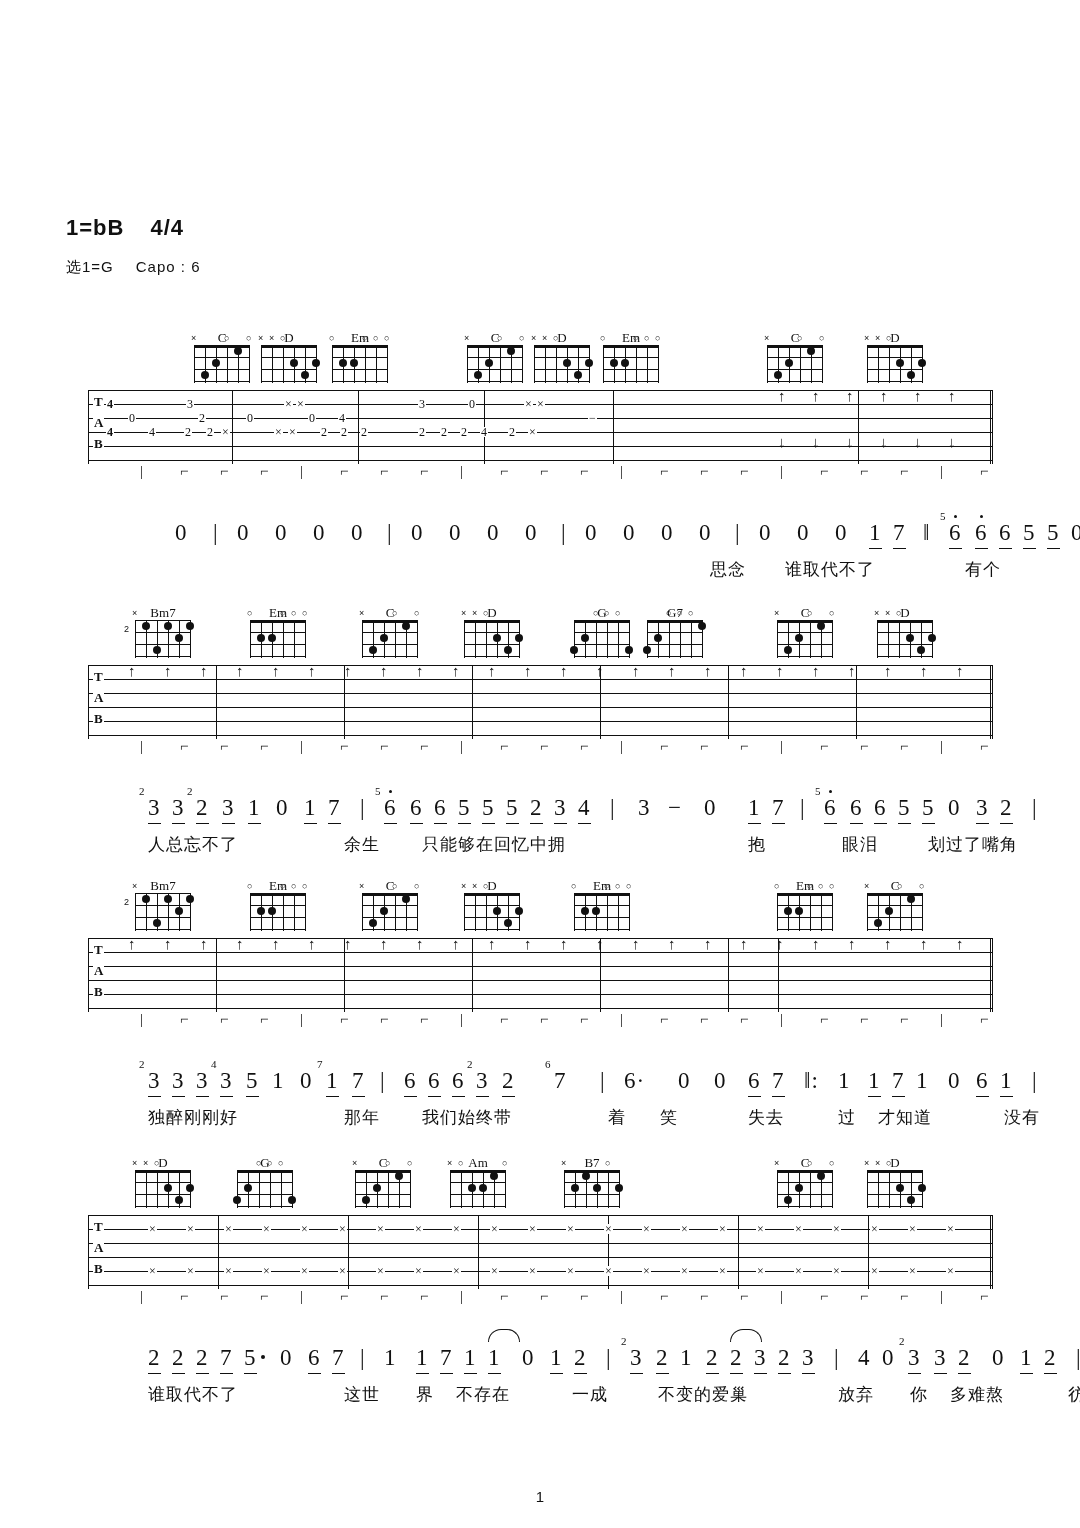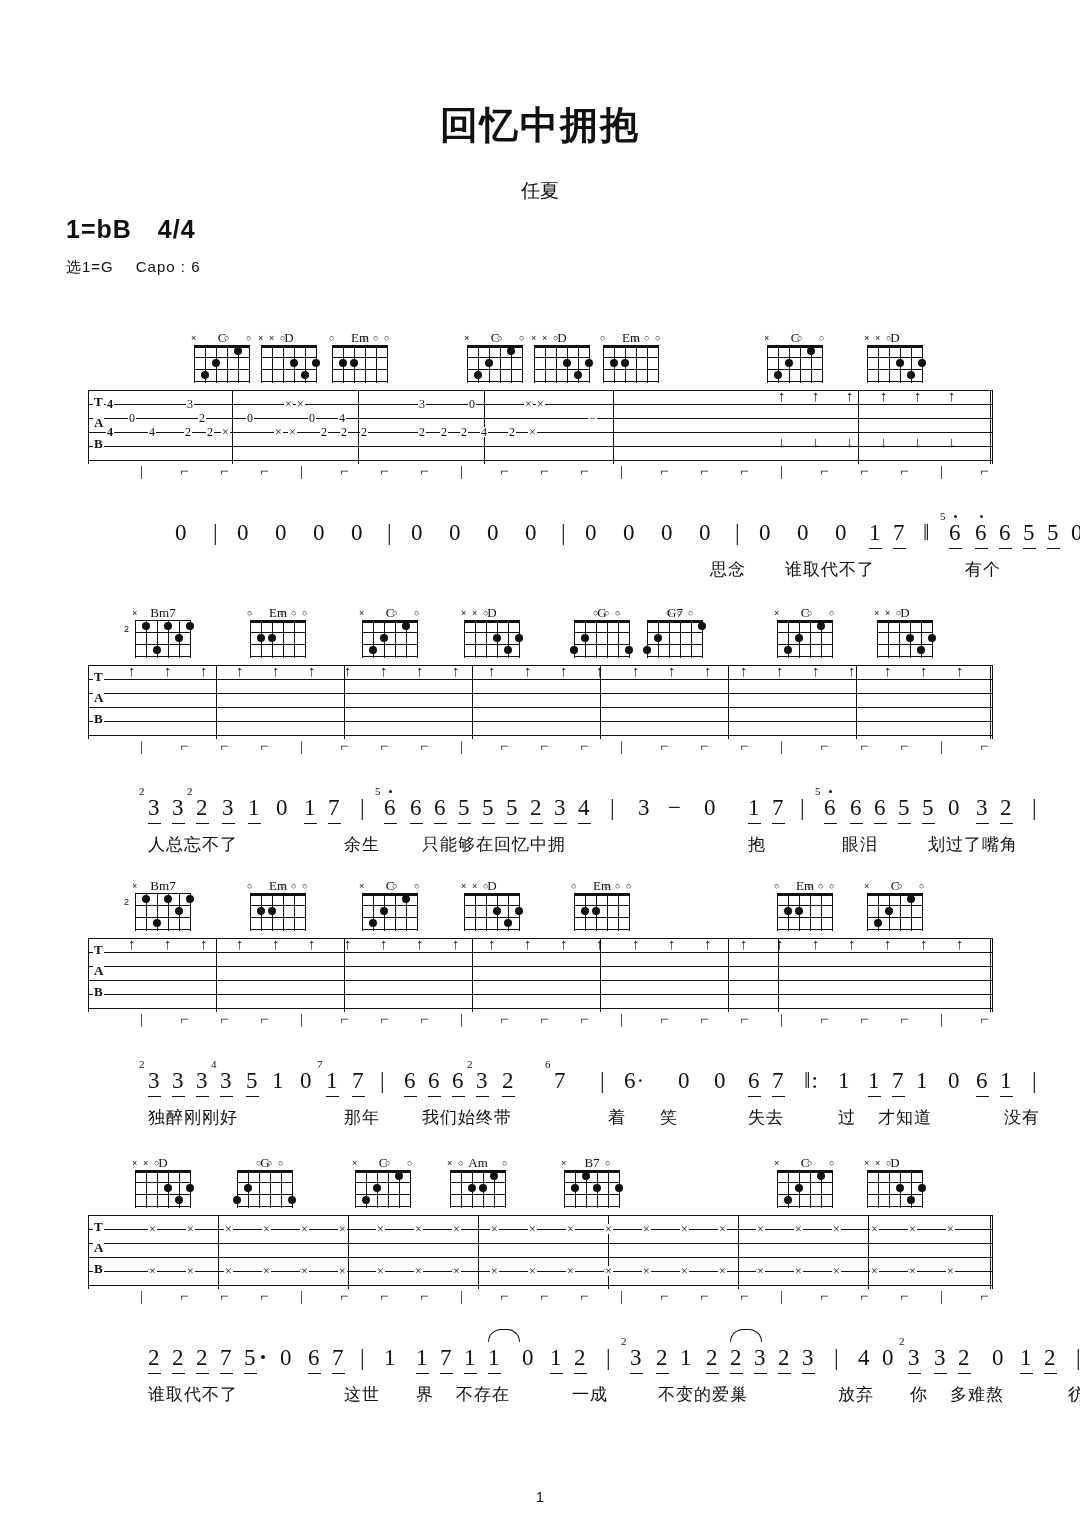--- a/index.html
+++ b/index.html
@@ -1,20 +1,20 @@
 <!DOCTYPE html>
 <html><head>
 <meta charset="utf-8">
 <style>
   html,body{margin:0;padding:0;background:#ffffff;}
   body{width:1080px;height:1528px;position:relative;font-family:"Liberation Sans",sans-serif;color:#111;}
   .sheet{position:absolute;inset:0;}
   .title{position:absolute;top:100px;left:0;width:1080px;text-align:center;font-size:38px;font-weight:bold;letter-spacing:2px;}
   .artist{position:absolute;top:178px;left:0;width:1080px;text-align:center;font-size:19px;}
-  .key-line{position:absolute;top:215px;left:66px;font-size:25px;font-weight:bold;letter-spacing:1px;}
+  .key-line{position:absolute;top:215px;left:66px;font-size:22px;font-weight:bold;letter-spacing:1px;}
   .key-line .meter{margin-left:26px;}
   .capo-line{position:absolute;top:258px;left:66px;font-size:15px;letter-spacing:1px;}
   .capo-line .capo{margin-left:22px;}
   .page-num{position:absolute;top:1488px;left:0;width:1080px;text-align:center;font-size:15px;}
 
   
   .system{position:absolute;left:0;width:1080px;}
   .chords{position:absolute;left:0;top:0;width:1080px;height:60px;}
   .chordbox{position:absolute;width:66px;}
   .chordbox .cname{font-size:13px;text-align:center;height:15px;line-height:15px;font-family:"Liberation Serif",serif;}
@@ -46,22 +46,20 @@
   .sup{position:absolute;font-size:11px;top:-10px;left:-9px;}
   .dotabove{position:absolute;width:3px;height:3px;border-radius:50%;background:#111;top:-5px;left:5px;}
   .dotright{position:absolute;width:4px;height:4px;border-radius:50%;background:#111;}
   .slur{position:absolute;width:30px;height:12px;border:1.4px solid #111;border-bottom:none;border-radius:16px 16px 0 0;}
 </style>
 </head>
 <body>
 
 <div class="sheet">
 
-  <div class="title">回忆中拥抱</div>
-  <div class="artist">任夏</div>
 
   <div class="key-line">
     <span>1=bB</span><span class="meter">4/4</span>
   </div>
   <div class="capo-line">
     <span>选1=G</span><span class="capo">Capo : 6</span>
   </div>
 
   <div class="system" style="top:330px;">
     <div class="chords" id="ch1">

